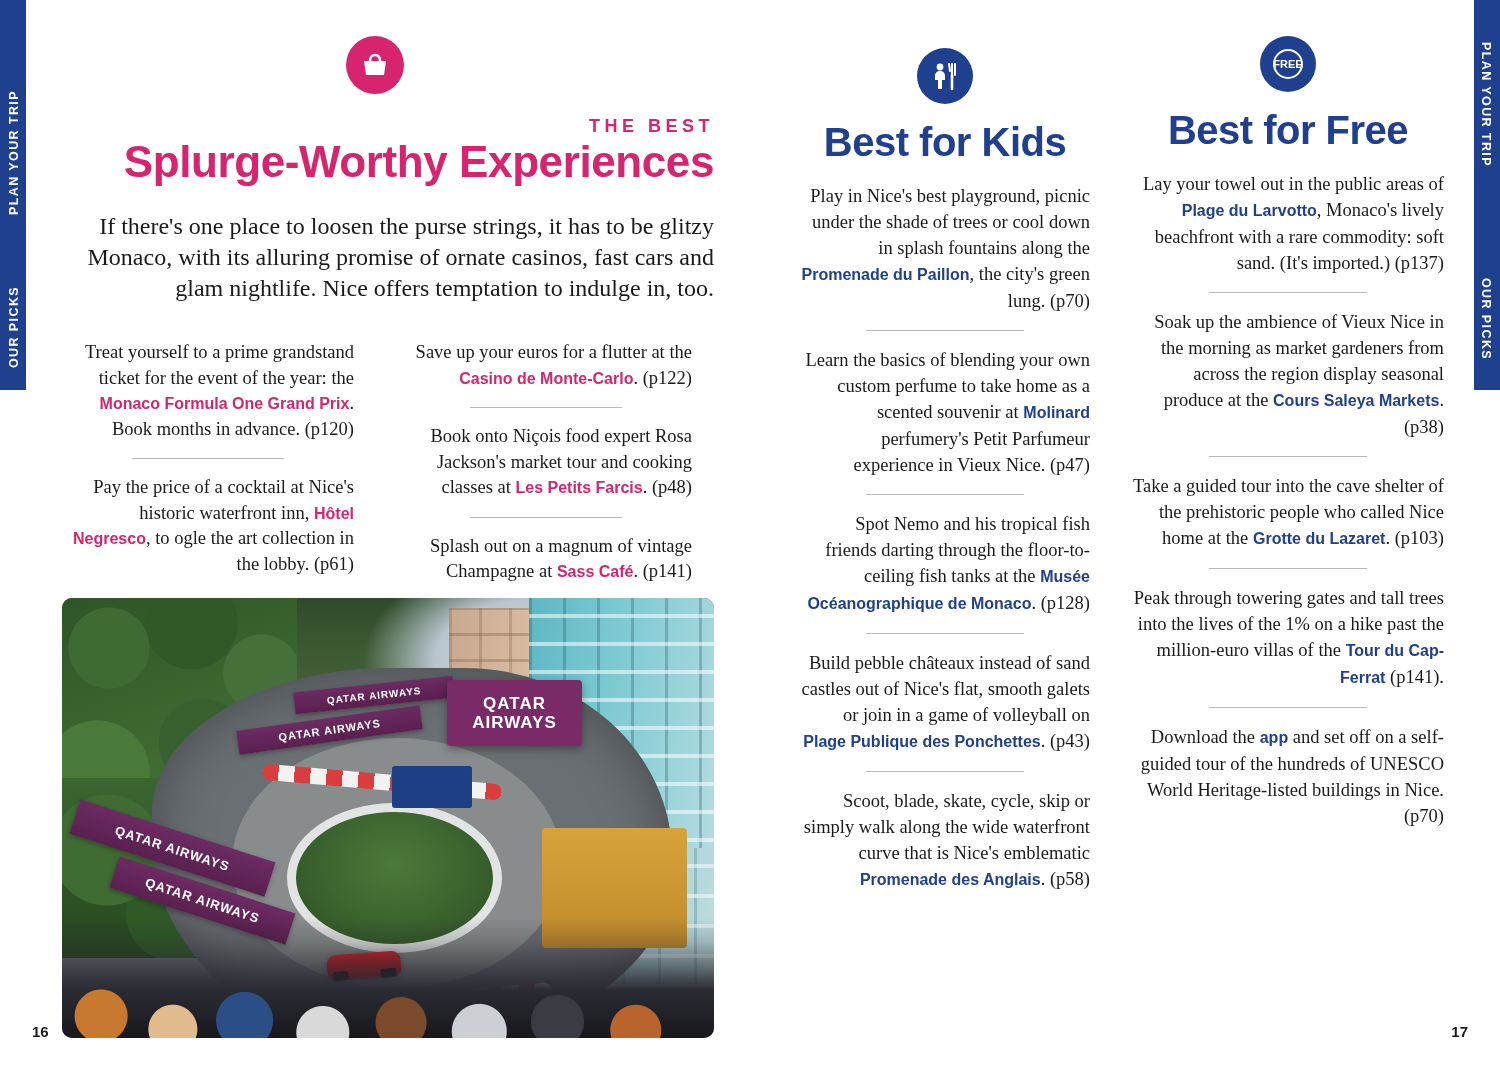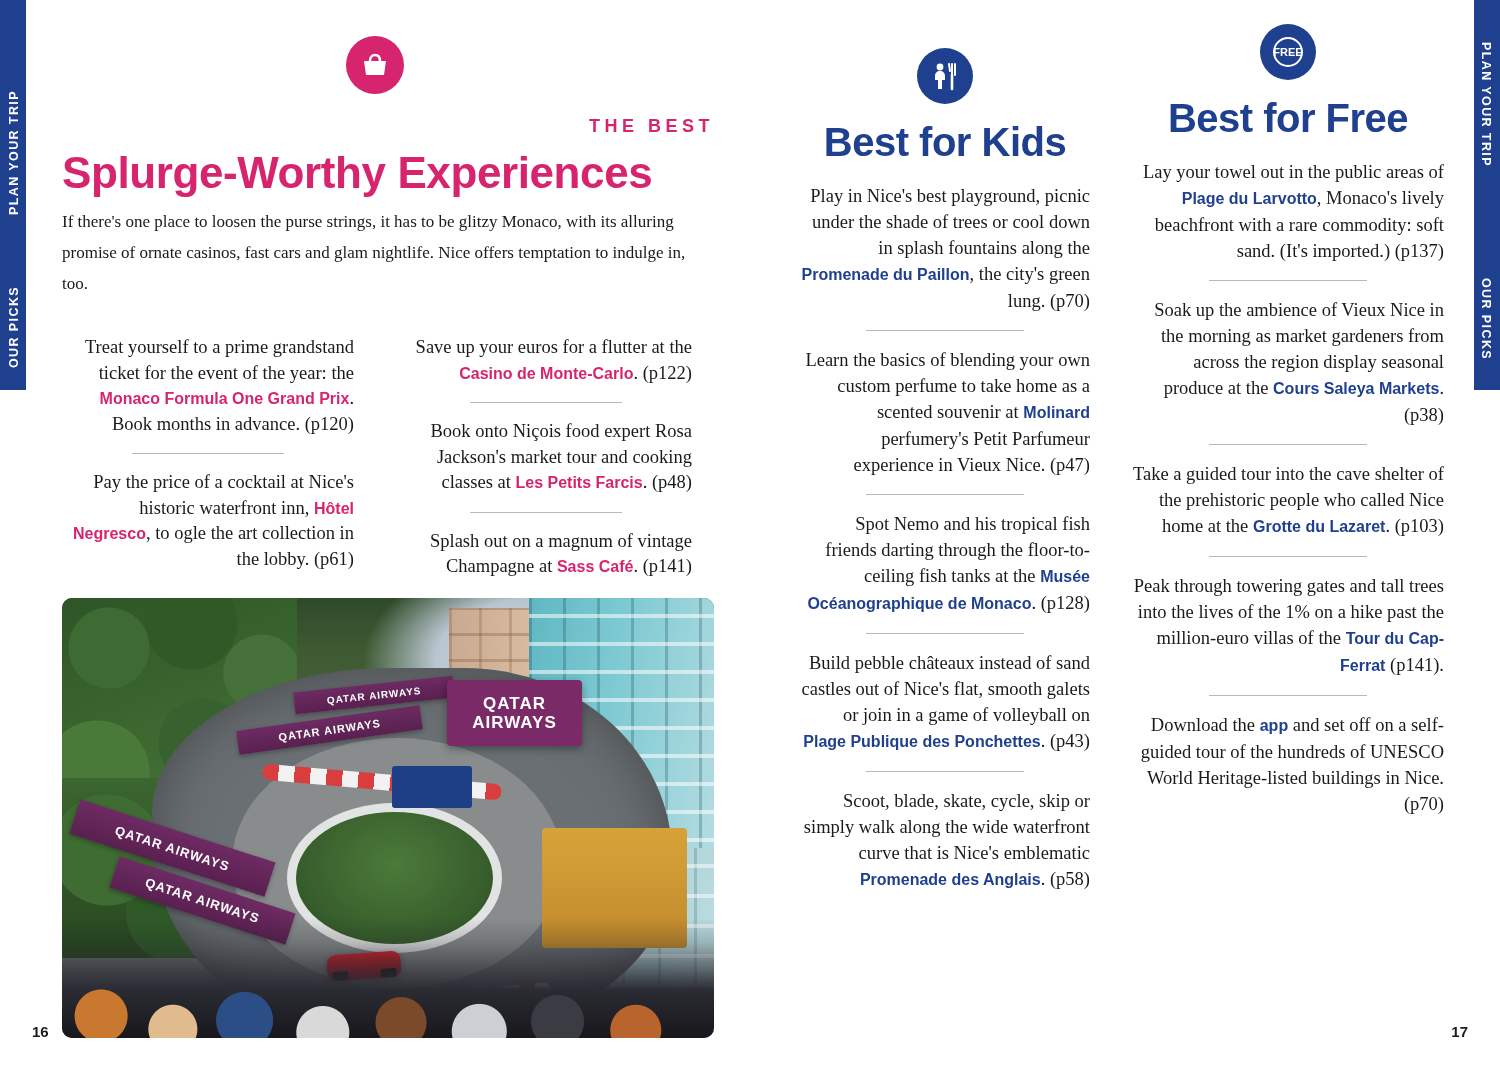--- a/index.html
+++ b/index.html
@@ -82,34 +82,34 @@
   .eyebrow {
     text-align: right;
     font-family: "Liberation Sans", sans-serif;
     font-weight: bold;
     font-size: 18px;
     letter-spacing: 4.5px;
     color: #d6246e;
     margin-top: 22px;
   }
   .headline {
-    text-align: left;
+    text-align: right;
     font-family: "Liberation Sans", sans-serif;
     font-weight: bold;
     font-size: 44px;
     color: #d6246e;
-    margin-top: 11px;
+    margin-top: 0;
     letter-spacing: -0.4px;
   }
   .intro {
-    text-align: left;
-    font-size: 17px;
+    text-align: right;
+    font-size: 24px;
     line-height: 31px;
     color: #1a1a1a;
-    margin-top: 8px;
+    margin-top: 24px;
   }
 
   .two-col {
     display: flex;
     gap: 46px;
     margin-top: 36px;
   }
   .two-col .col { width: 292px; }
 
   .item {
@@ -300,21 +300,21 @@
   }
 
   
   .col-kids {
     position: absolute;
     left: 800px; top: 48px;
     width: 290px;
   }
   .col-free {
     position: absolute;
-    left: 1132px; top: 24px;
+    left: 1132px; top: 36px;
     width: 312px;
   }
   .badge-blue {
     width: 56px; height: 56px;
     border-radius: 50%;
     background: #1f3f8f;
     display: flex; align-items: center; justify-content: center;
     margin: 0 auto;
   }
   .col-title {

